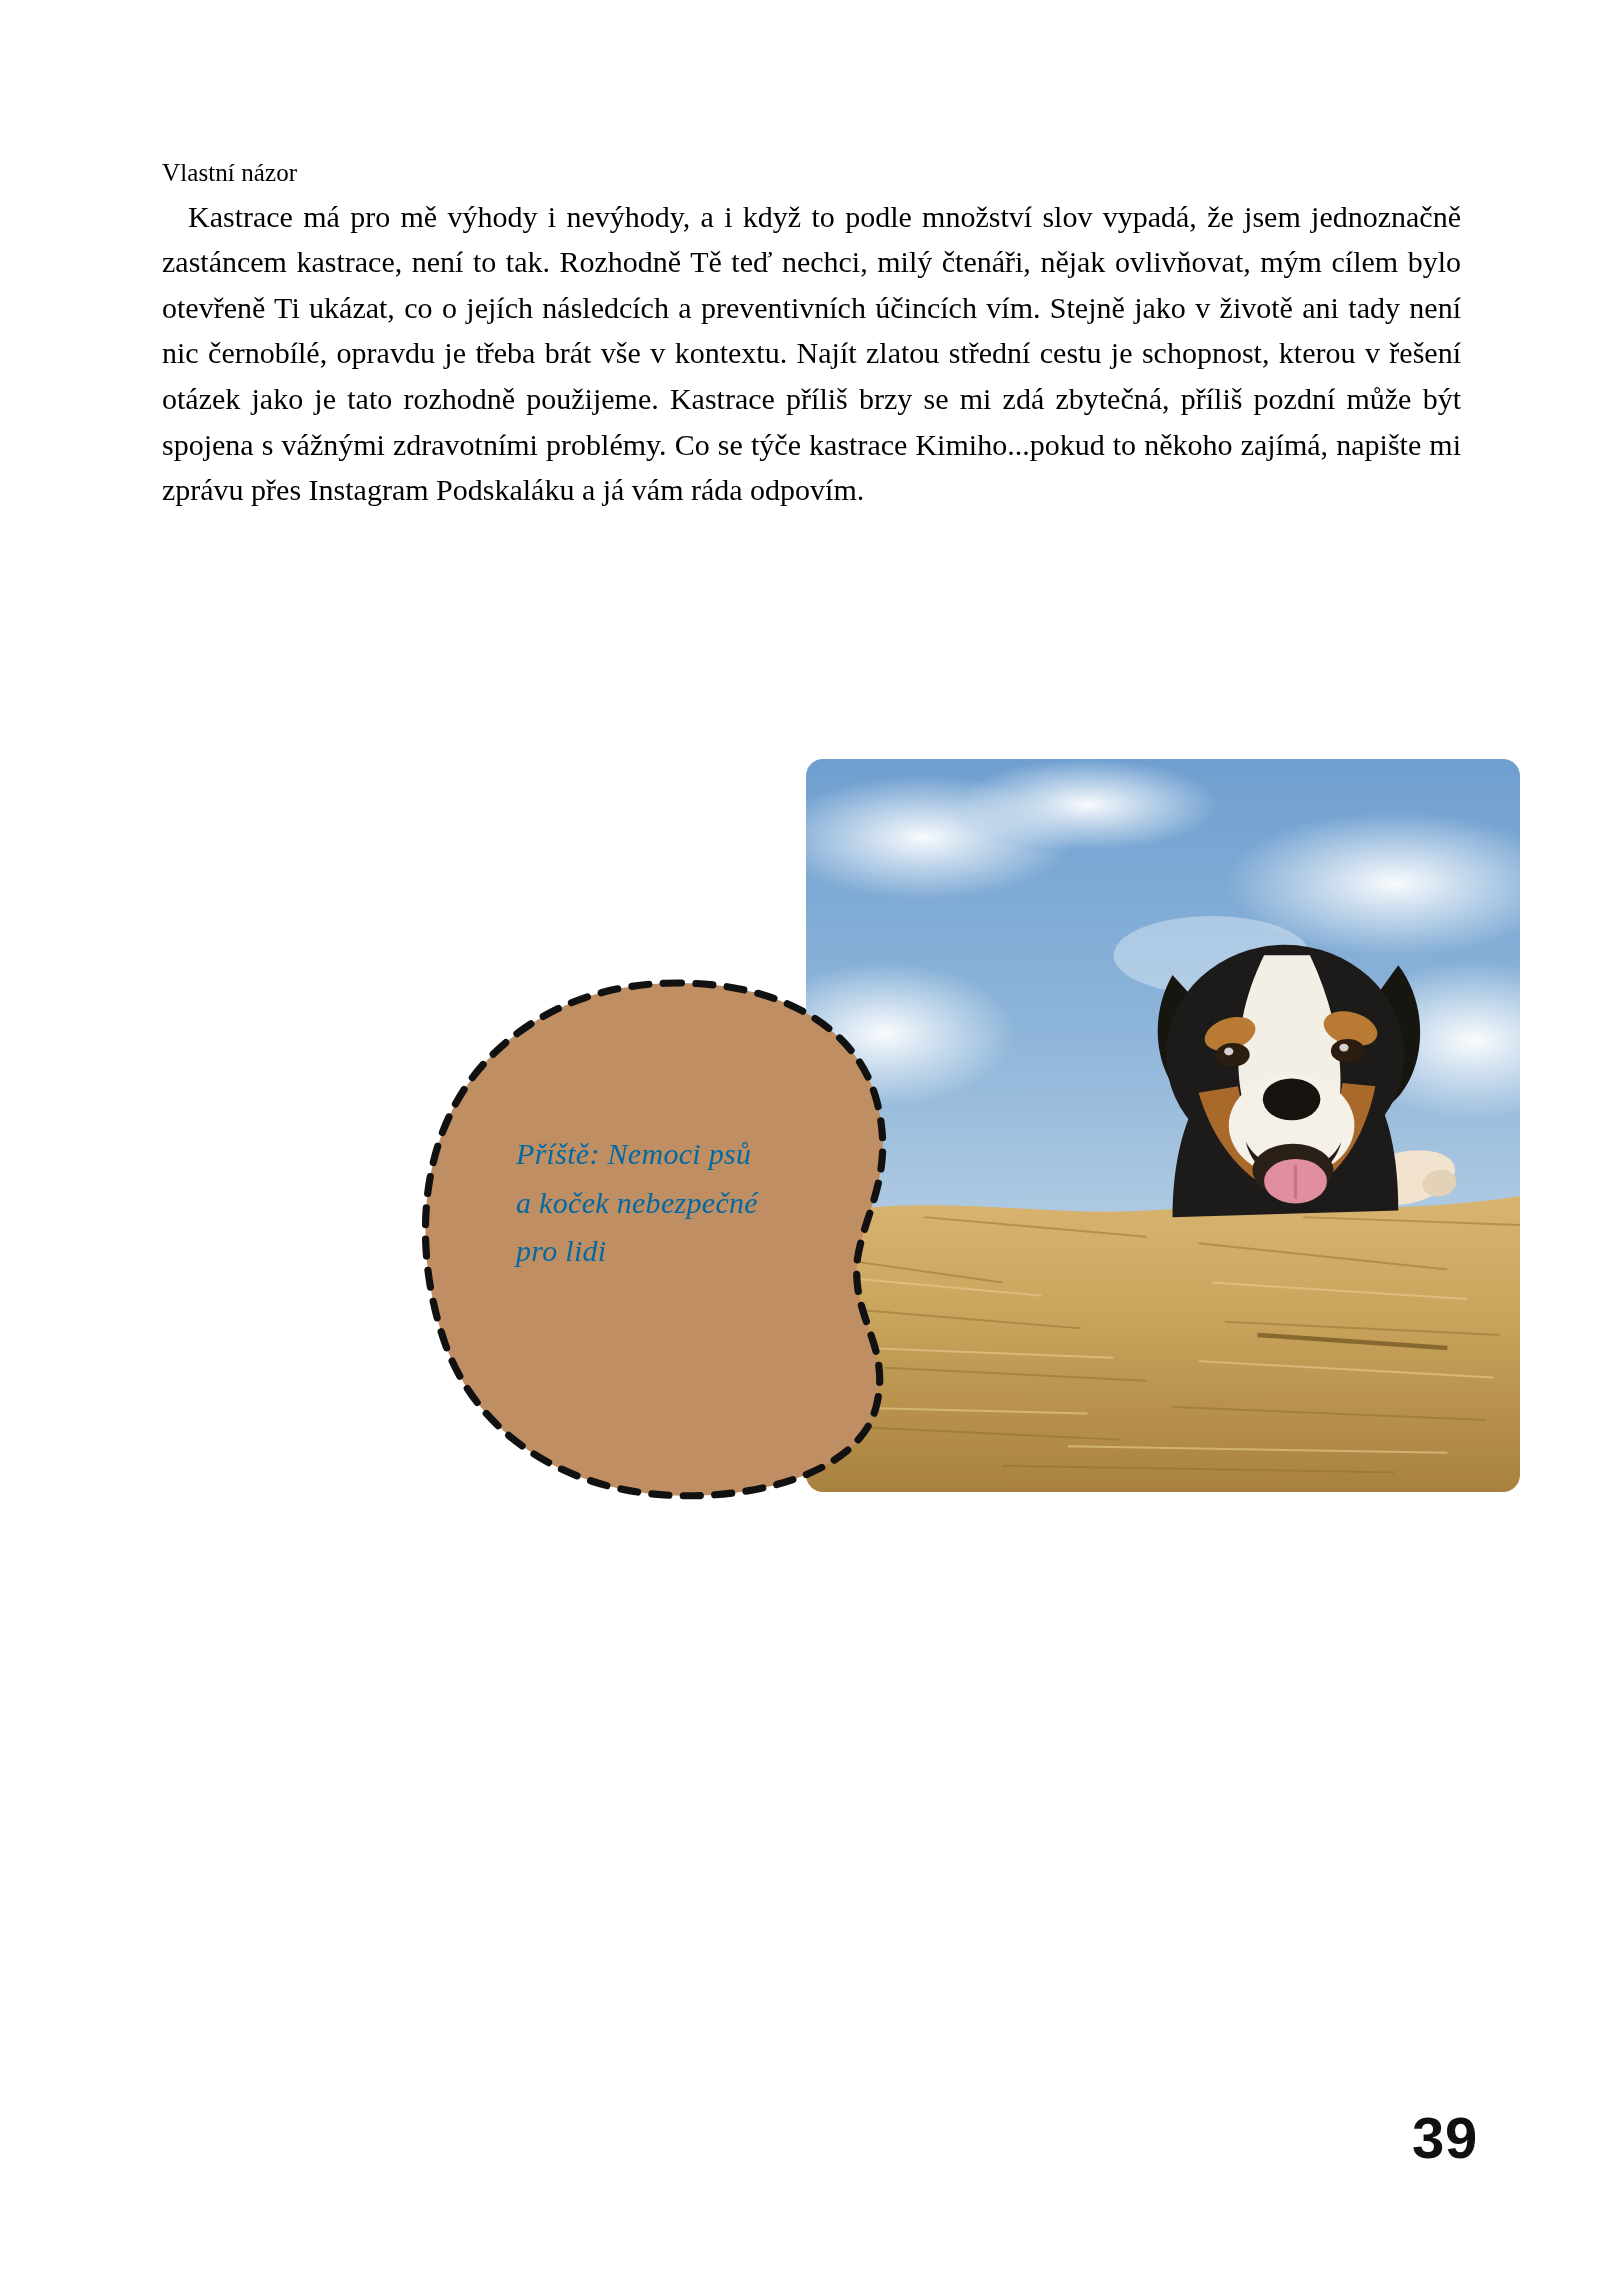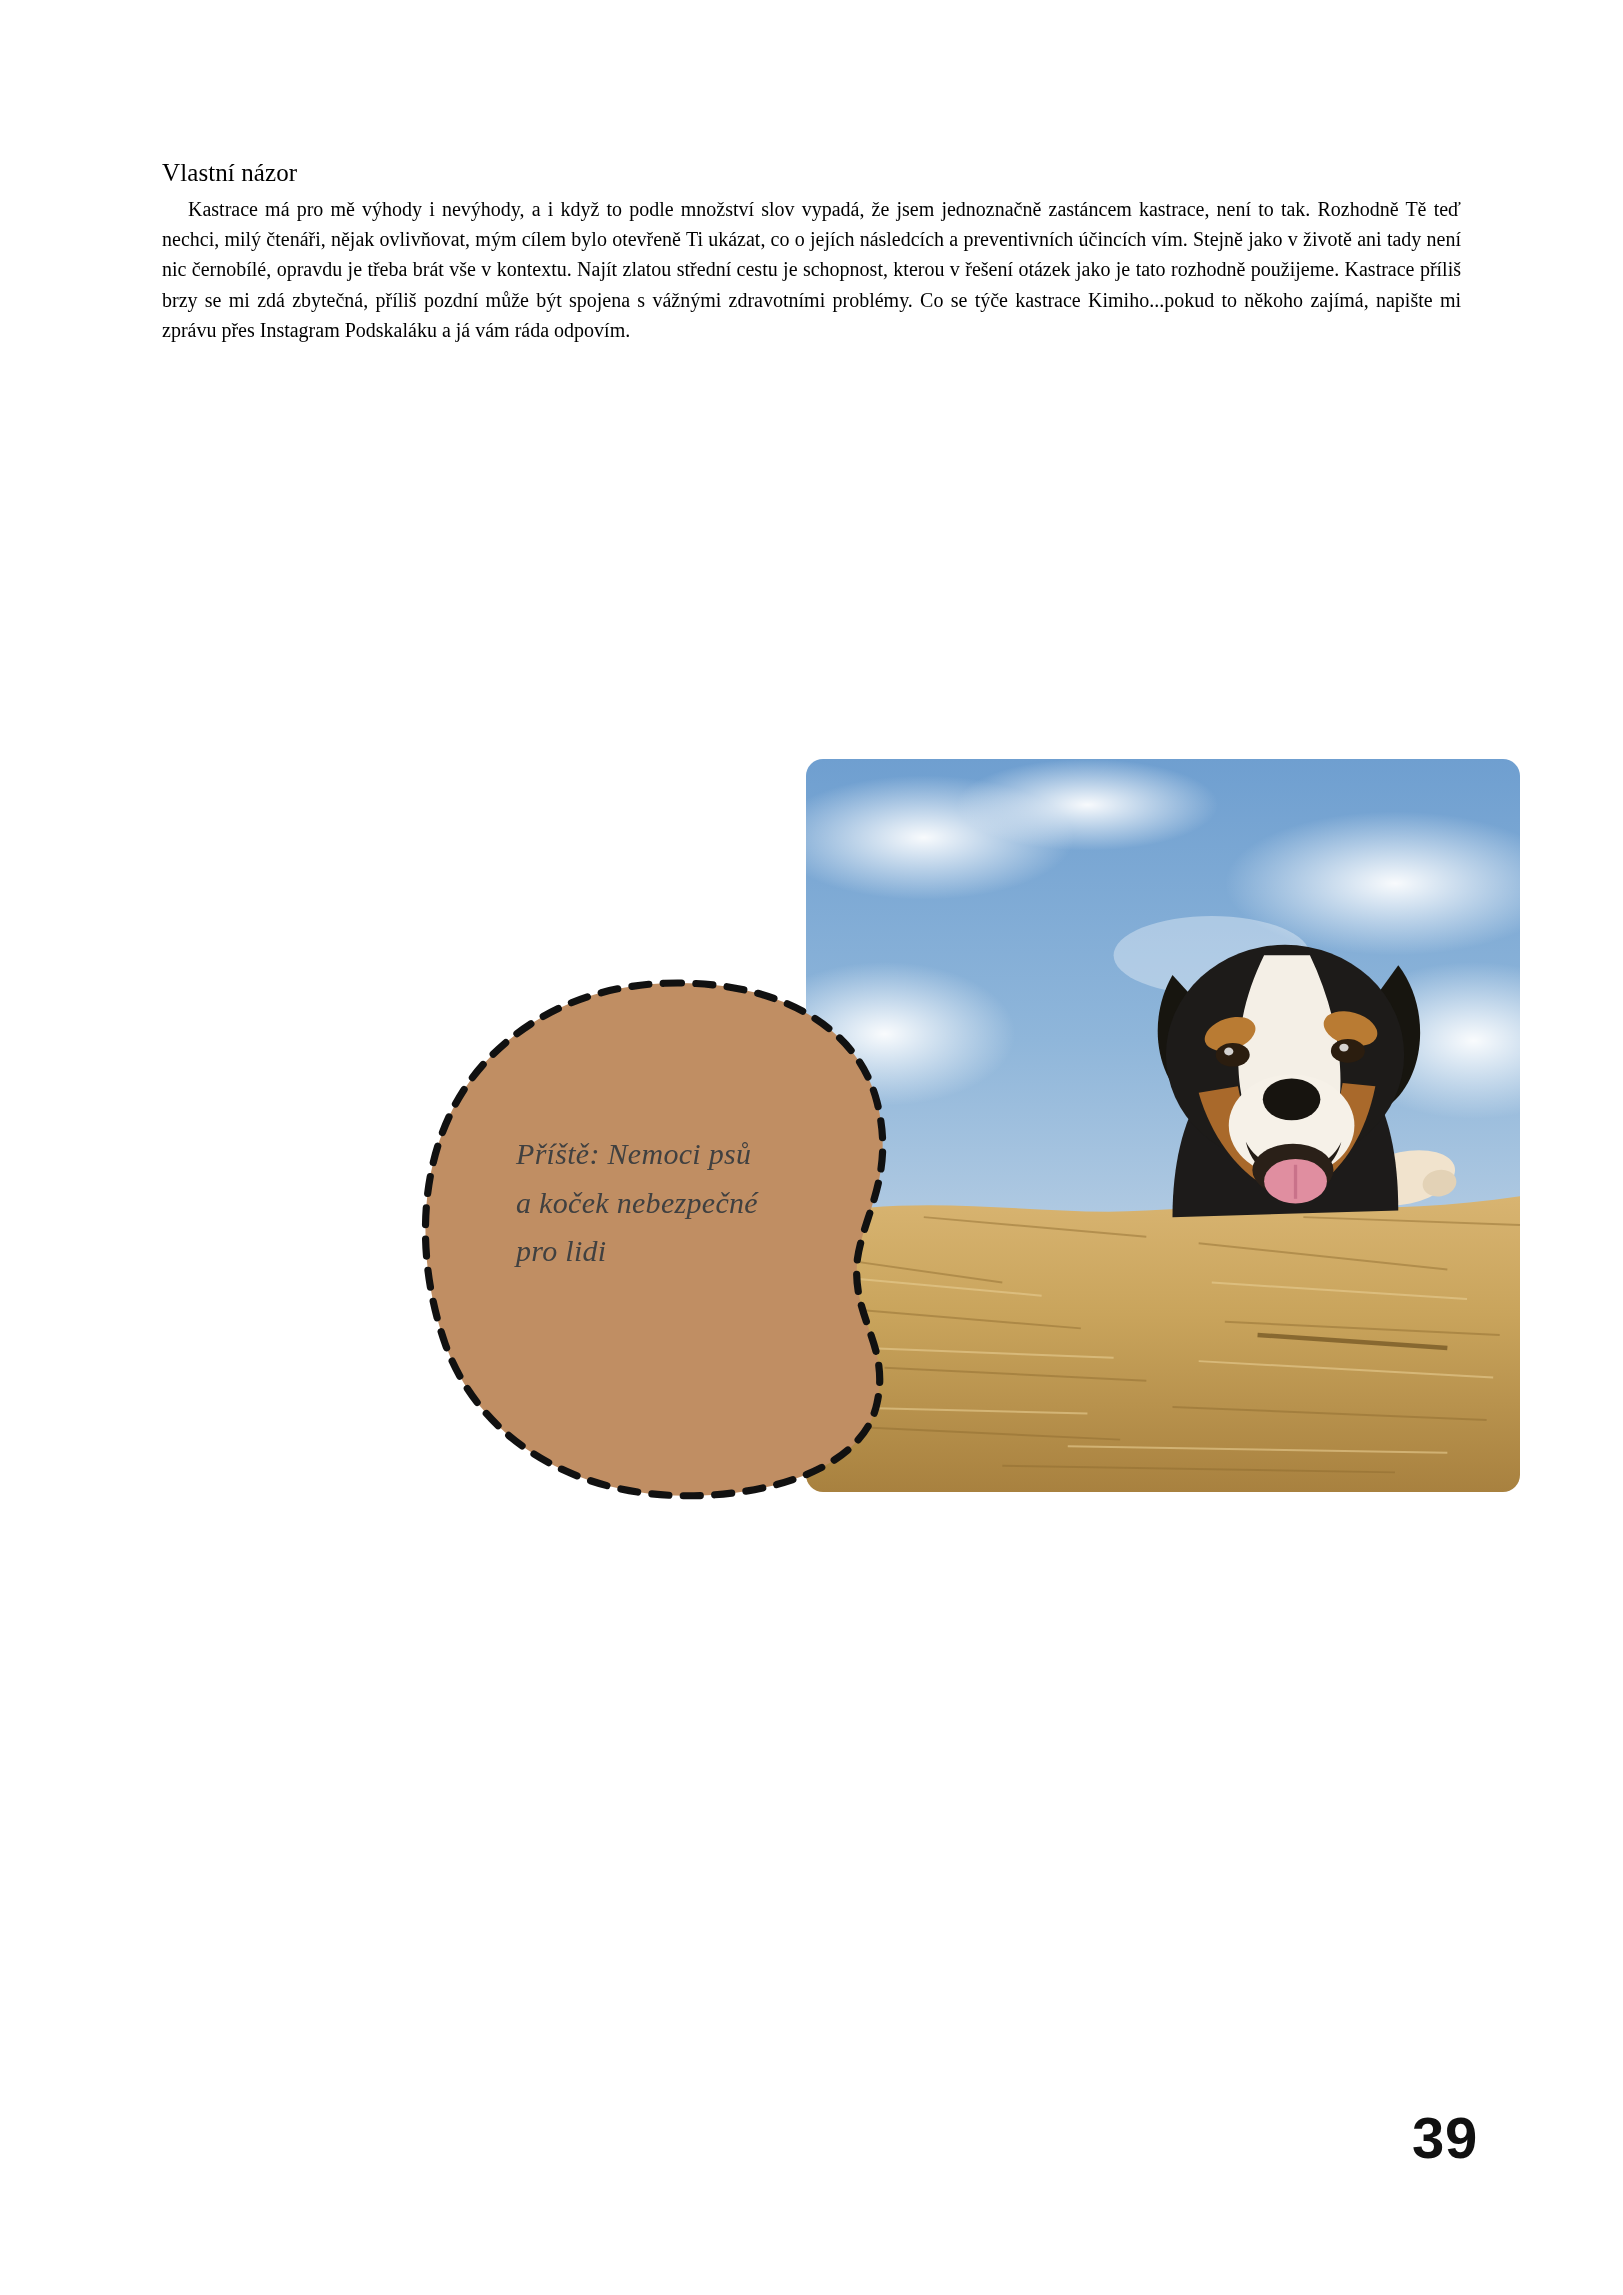--- a/index.html
+++ b/index.html
@@ -34,21 +34,21 @@
     font-family: "Liberation Serif", serif;
     font-weight: normal;
     font-size: 25px;
     line-height: 1.35;
     letter-spacing: 0.1px;
     margin: 0 0 3.9px 0;
   }
 
   .article-body {
     font-family: "Liberation Serif", serif;
-    font-size: 20px;
+    font-size: 30px;
     line-height: 1.52;
     text-align: justify;
     text-justify: inter-word;
     text-indent: 26px;
     margin: 0;
     hyphens: none;
   }
 
   
   .photo {
@@ -85,21 +85,21 @@
   }
   .callout-text {
     position: absolute;
     left: 110px;
     top: 152px;
     width: 393px;
     font-family: "Liberation Serif", serif;
     font-style: italic;
     font-size: 30px;
     line-height: 1.62;
-    color: #404040;
+    color: #0369a1;
     letter-spacing: 0.3px;
     white-space: pre-line;
   }
 
   
   .page-number {
     position: absolute;
     right: 145px;
     bottom: 124px;
     font-family: "Liberation Sans", sans-serif;

